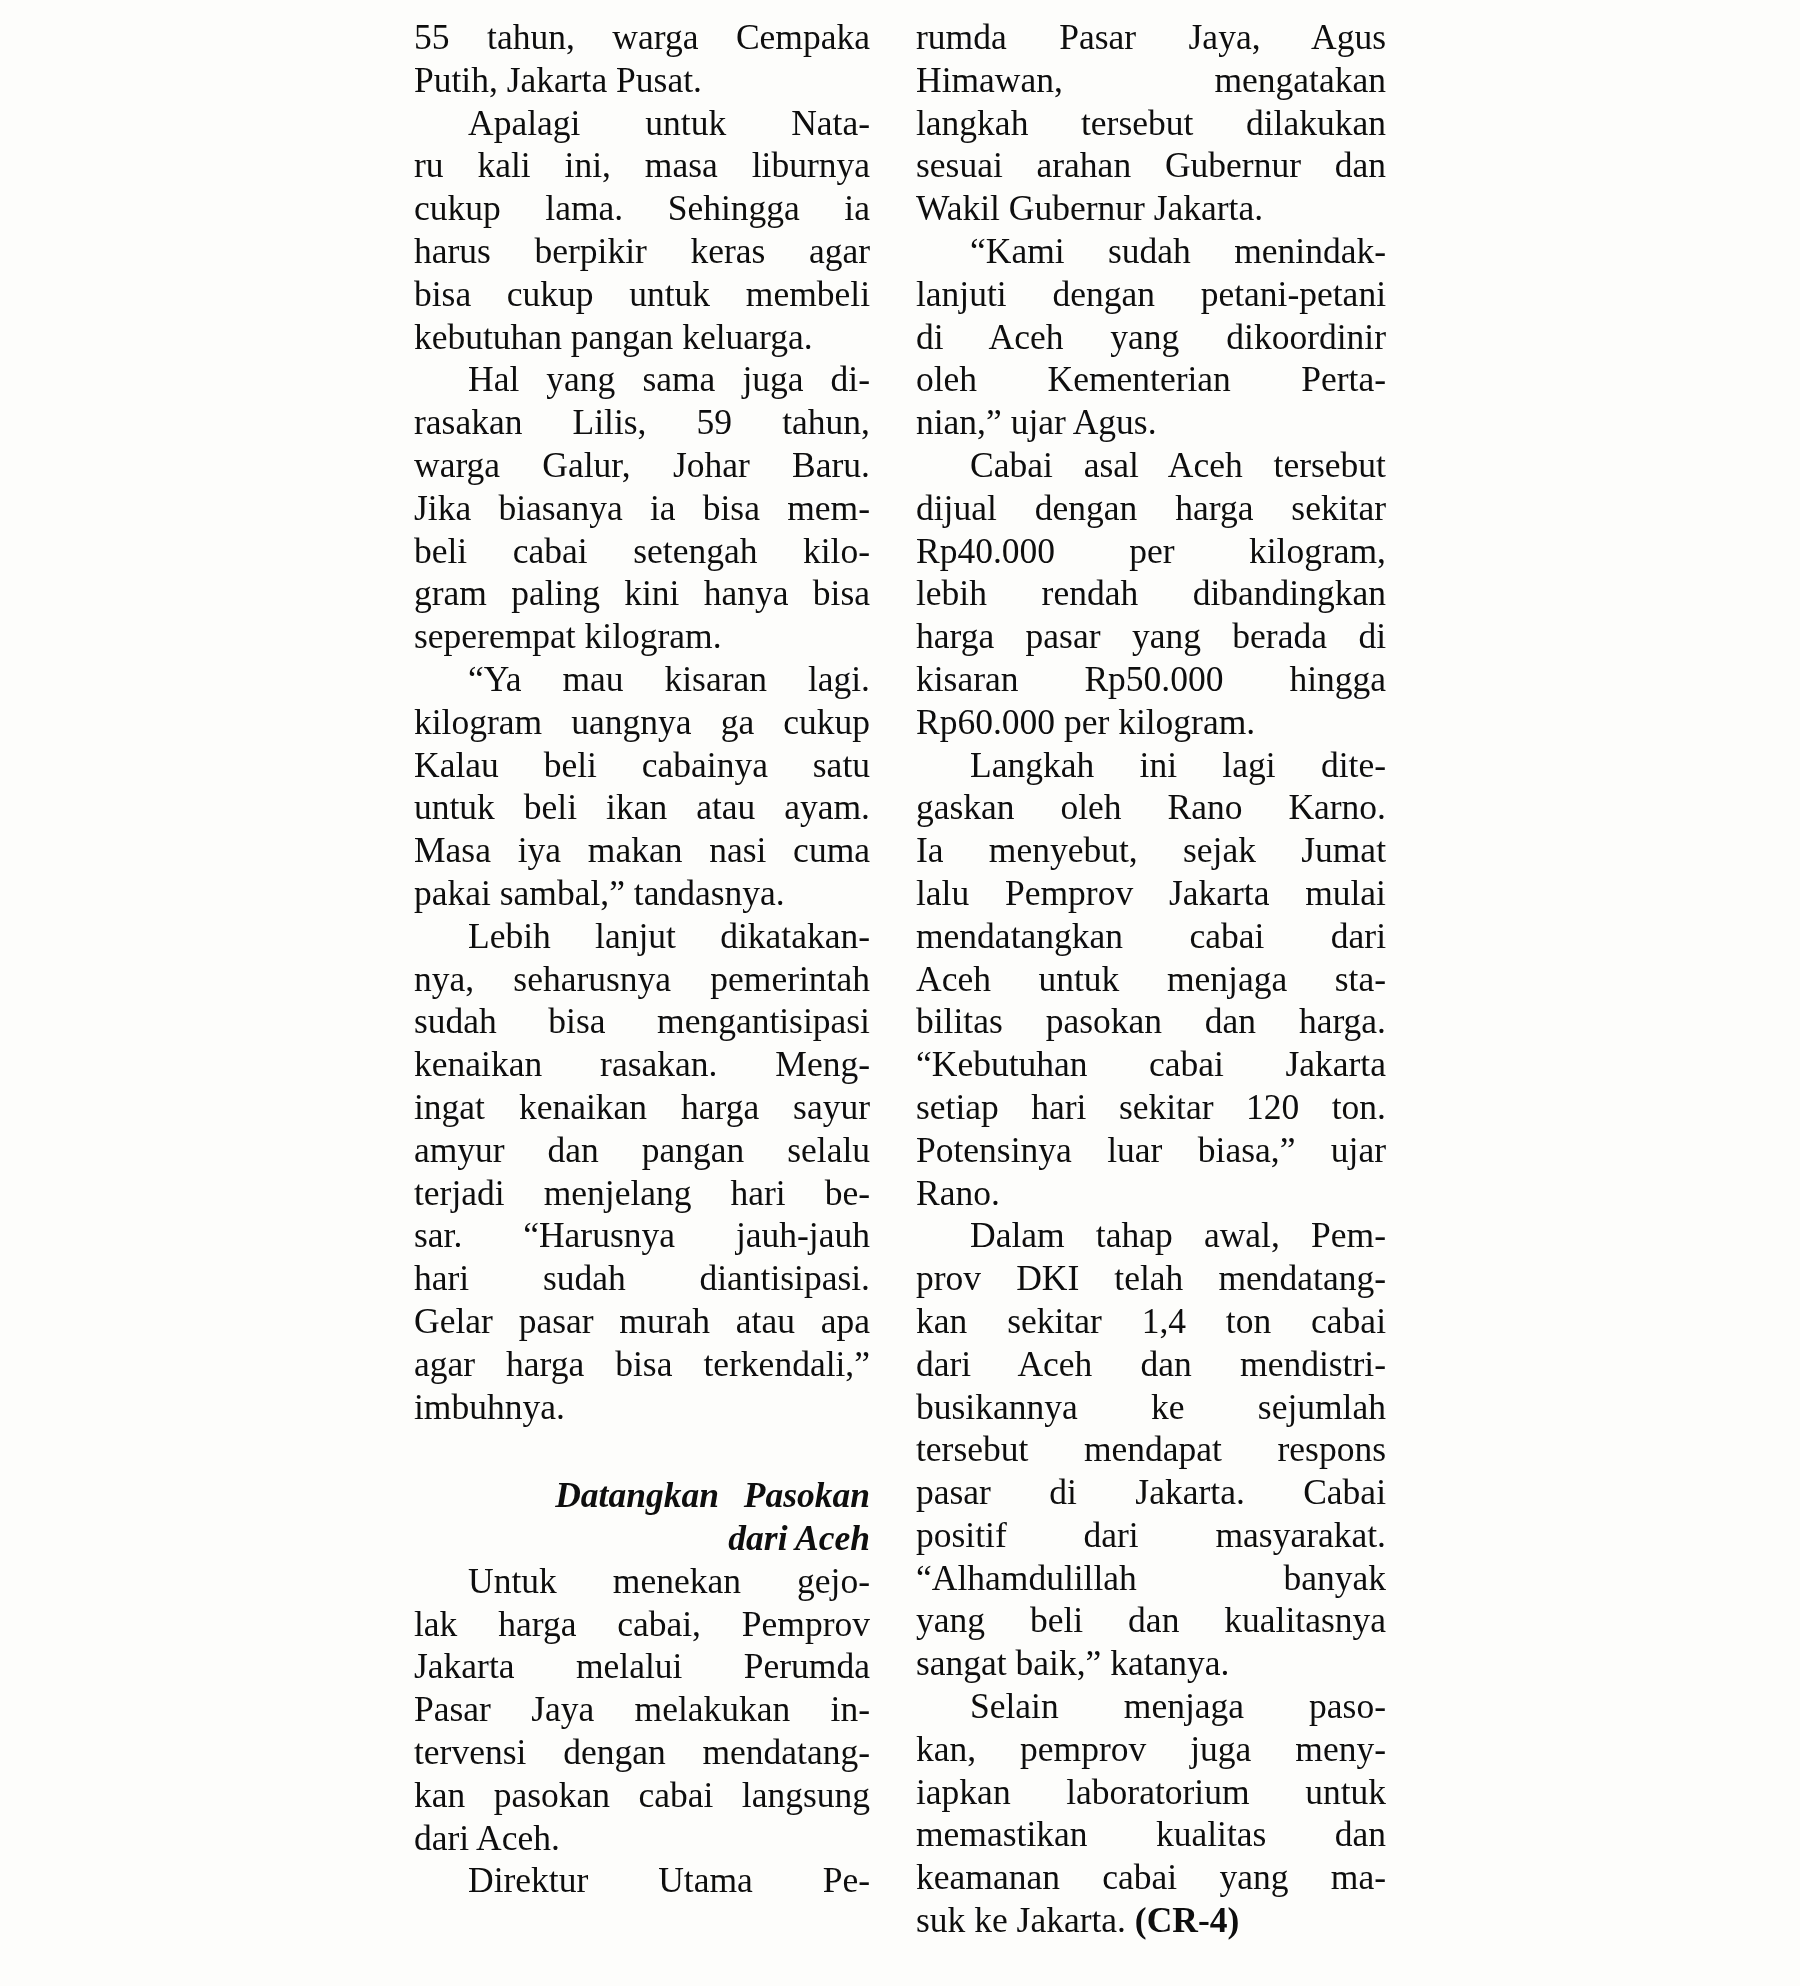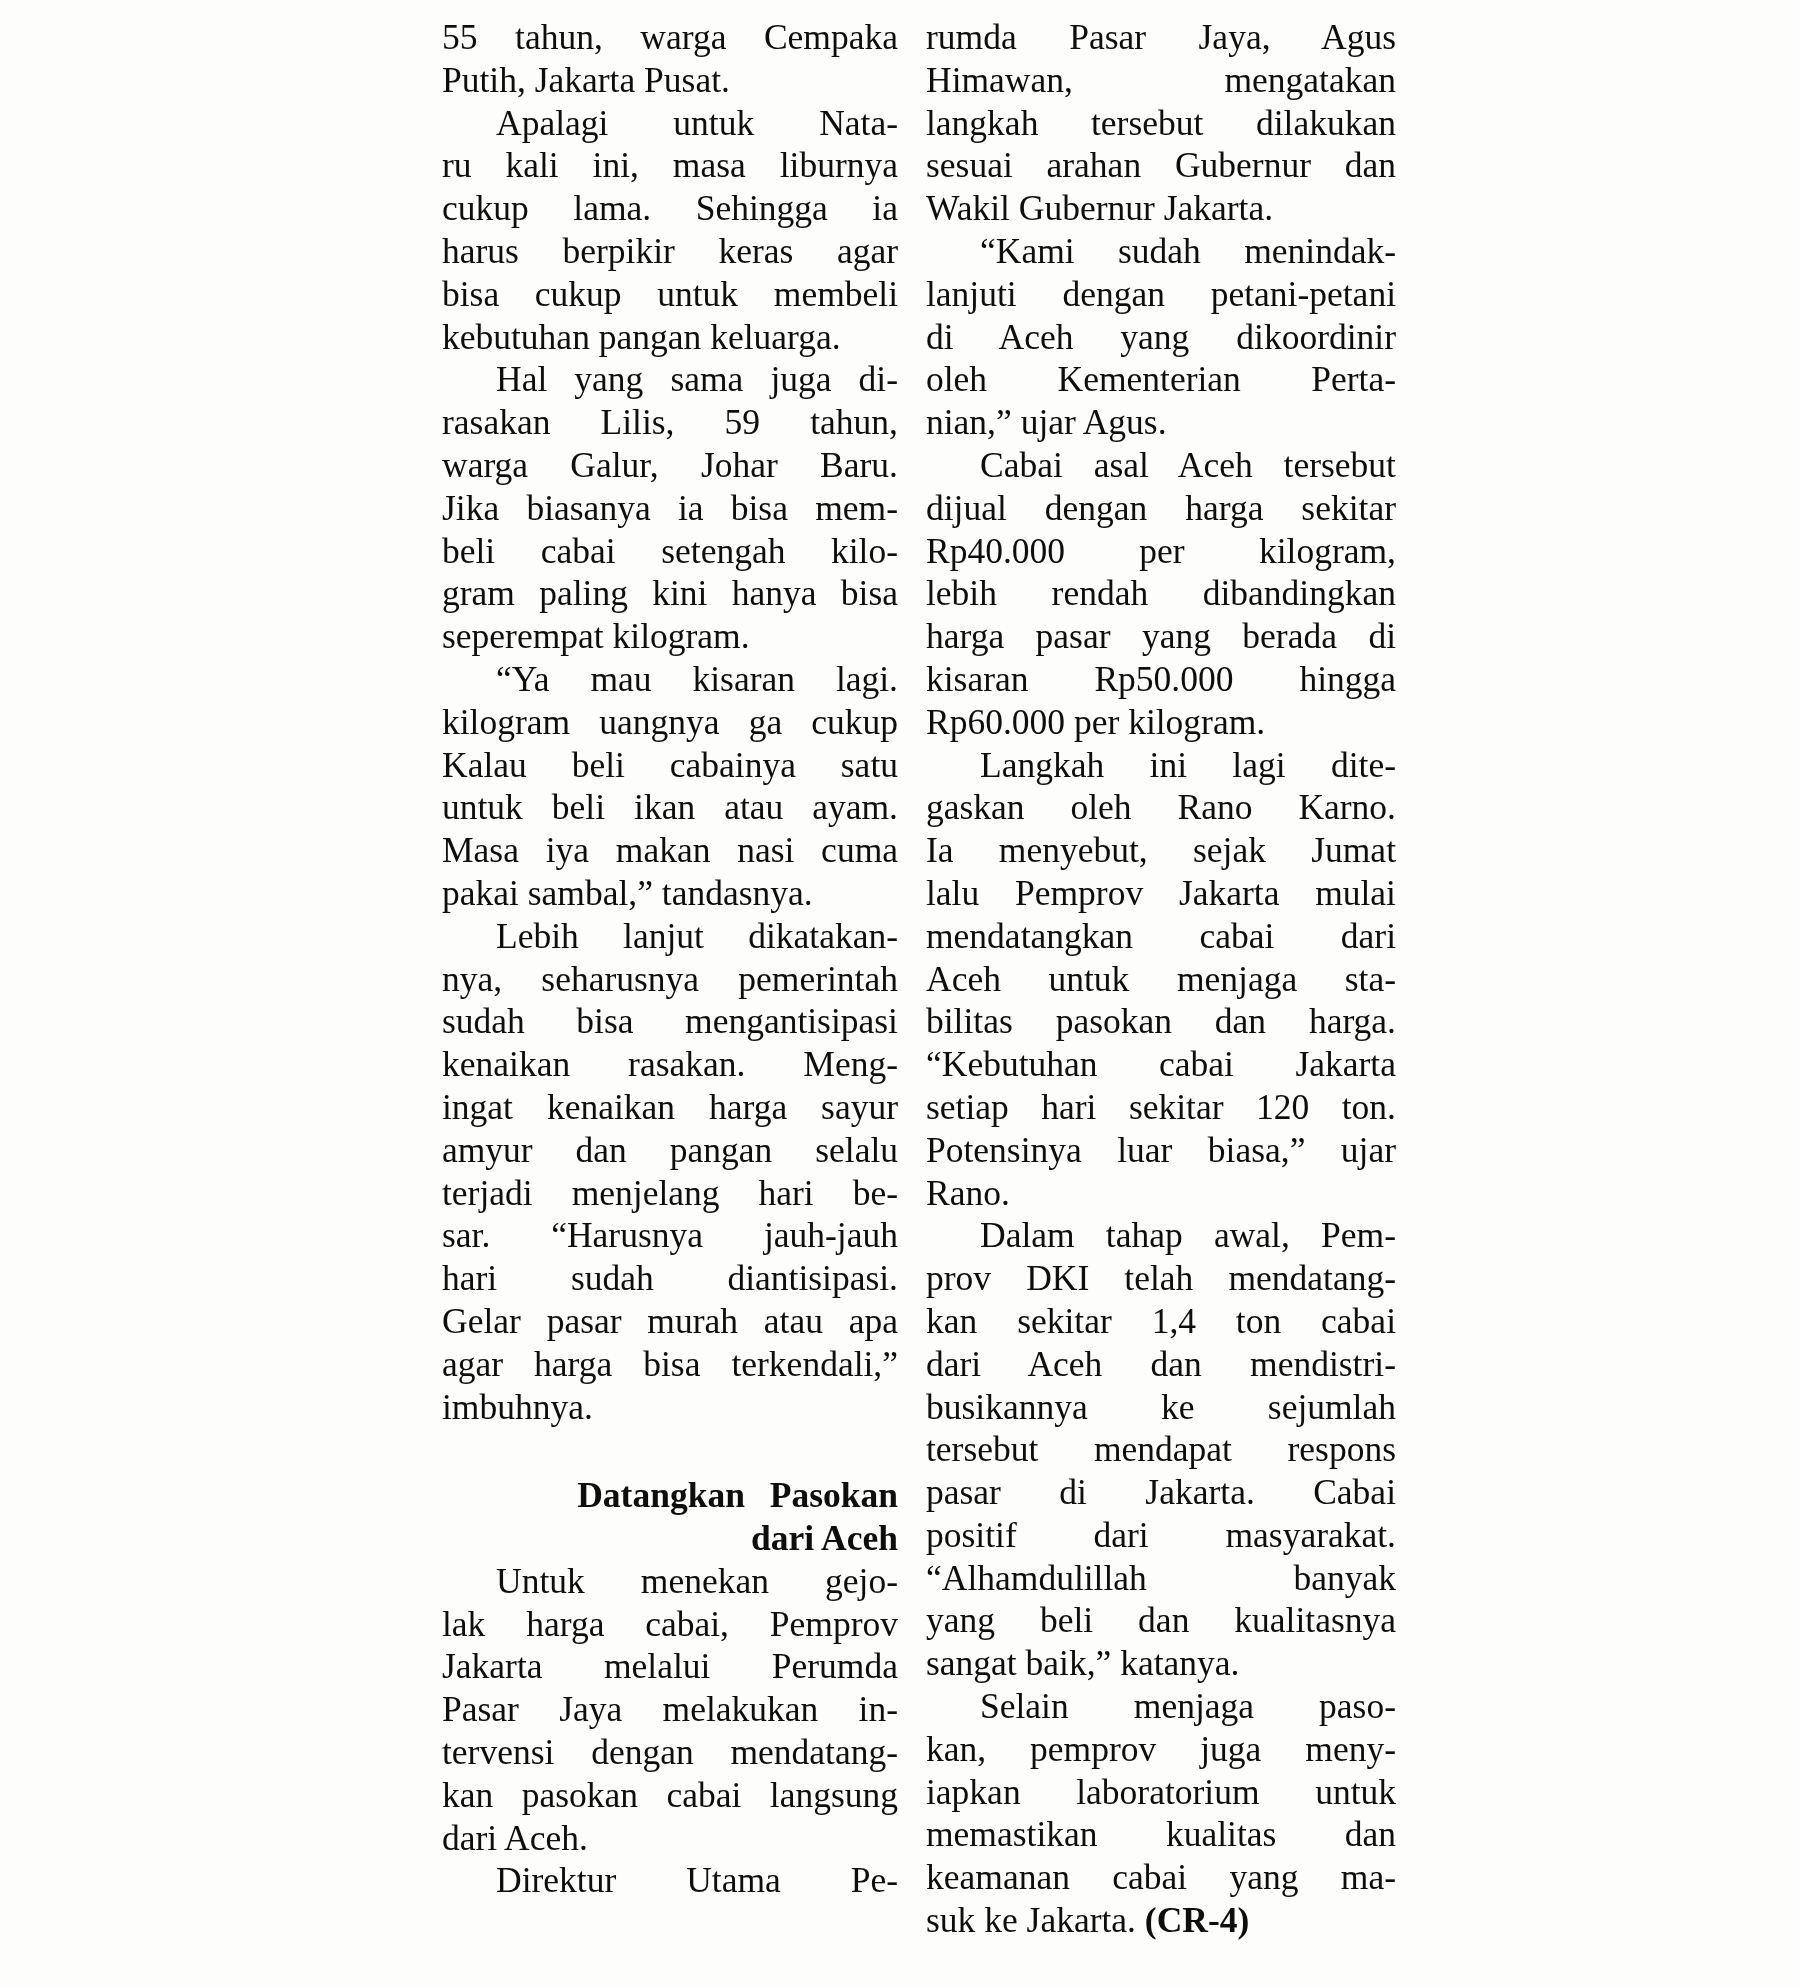--- a/index.html
+++ b/index.html
@@ -10,41 +10,41 @@
     background: #fdfdfb;
     color: #0e0e0e;
     font-family: "Liberation Serif", "DejaVu Serif", serif;
     overflow: hidden;
   }
   .article {
     position: absolute;
     left: 414px;
     top: 16px;
     display: flex;
-    gap: 28px;
-    margin-left: 28px;
+    gap: 46px;
   }
   .col { display: block; }
   .col-left  { width: 456px; }
   .col-right { width: 470px; }
   .p, .h { margin: 0; padding: 0; }
   .line {
     font-size: 35.5px;
     line-height: 42.8px;
     height: 42.8px;
     text-align: justify;
     text-align-last: justify;
   }
   .line.last { text-align-last: auto; }
   .line.indent { text-indent: 54px; }
   .h { margin-top: 46px; }
   .h .line {
     font-weight: 700;
     text-align: center;
     text-align-last: right;
+    font-style: italic;
   }
   .h .line:first-child { word-spacing: 0.45em; }
   .b { font-weight: 700; }
 </style>
 </head>
 <body>
 
 <div class="article">
   <div class="col col-left">
       <div class="p">

